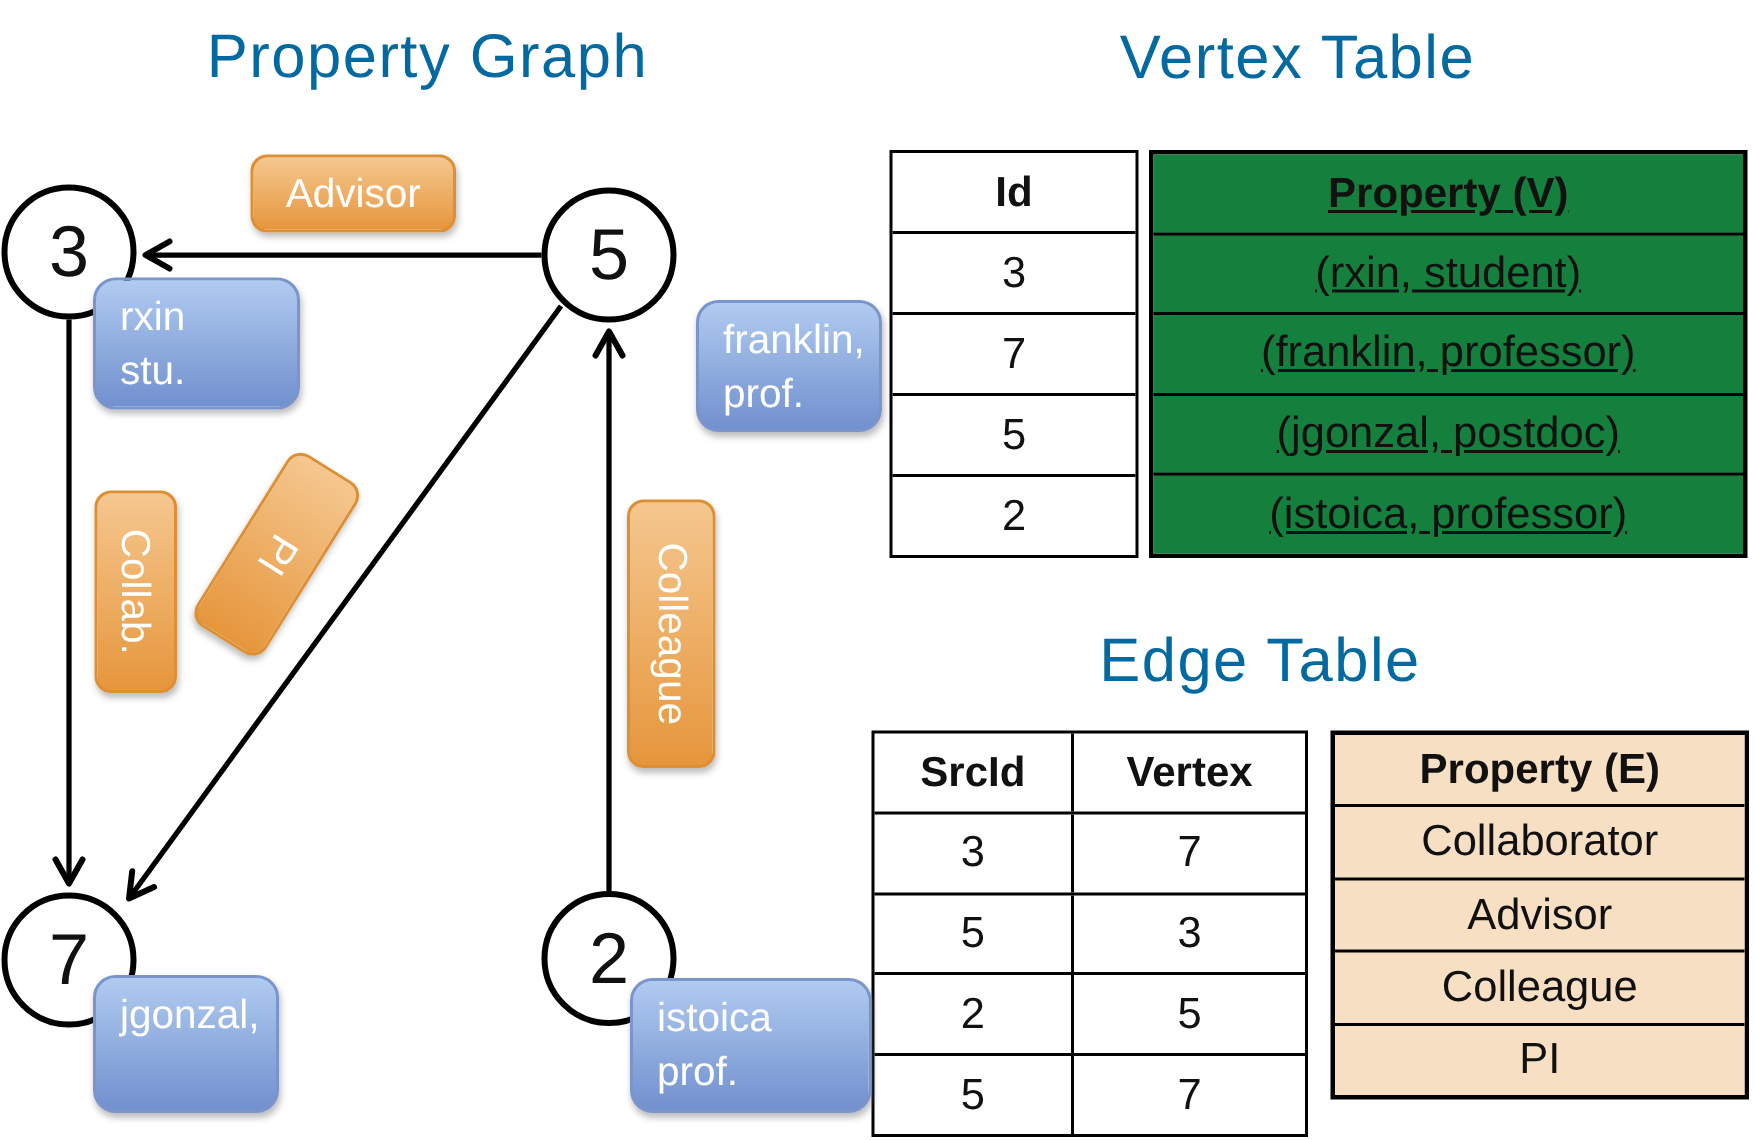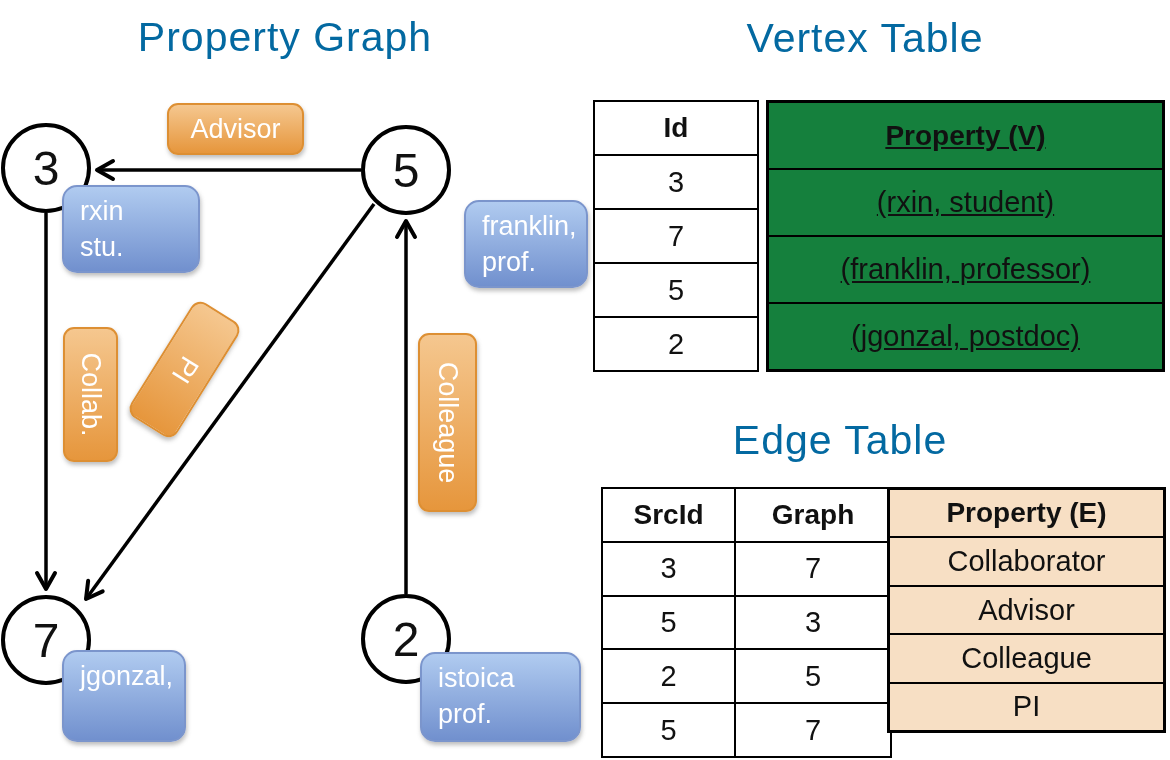--- a/index.html
+++ b/index.html
@@ -124,28 +124,29 @@
     <div class="trow">7</div>
     <div class="trow">5</div>
     <div class="trow">2</div>
   </div>
 
   <div class="tbox fill-vblue" style="left:766px; top:100px; width:399px; height:272px;">
     <div class="trow">Property (V)</div>
     <div class="trow">(rxin, student)</div>
     <div class="trow">(franklin, professor)</div>
     <div class="trow">(jgonzal, postdoc)</div>
+    <div class="trow">(istoica, professor)</div>
   </div>
 
   <div class="title" style="left:585px; top:404px; width:510px;margin-top:13px;">Edge Table</div>
 
-  <div class="tbox" style="left:601px; top:487px; width:291px; height:271px; border-width:2px;">
+  <div class="tbox" style="left:581px; top:487px; width:291px; height:271px; border-width:2px;">
     <div class="trow">
       <div class="cell src">SrcId</div>
-      <div class="cell dst">Graph</div>
+      <div class="cell dst">Vertex</div>
     </div>
     <div class="trow">
       <div class="cell src">3</div>
       <div class="cell dst">7</div>
     </div>
     <div class="trow">
       <div class="cell src">5</div>
       <div class="cell dst">3</div>
     </div>
     <div class="trow">

